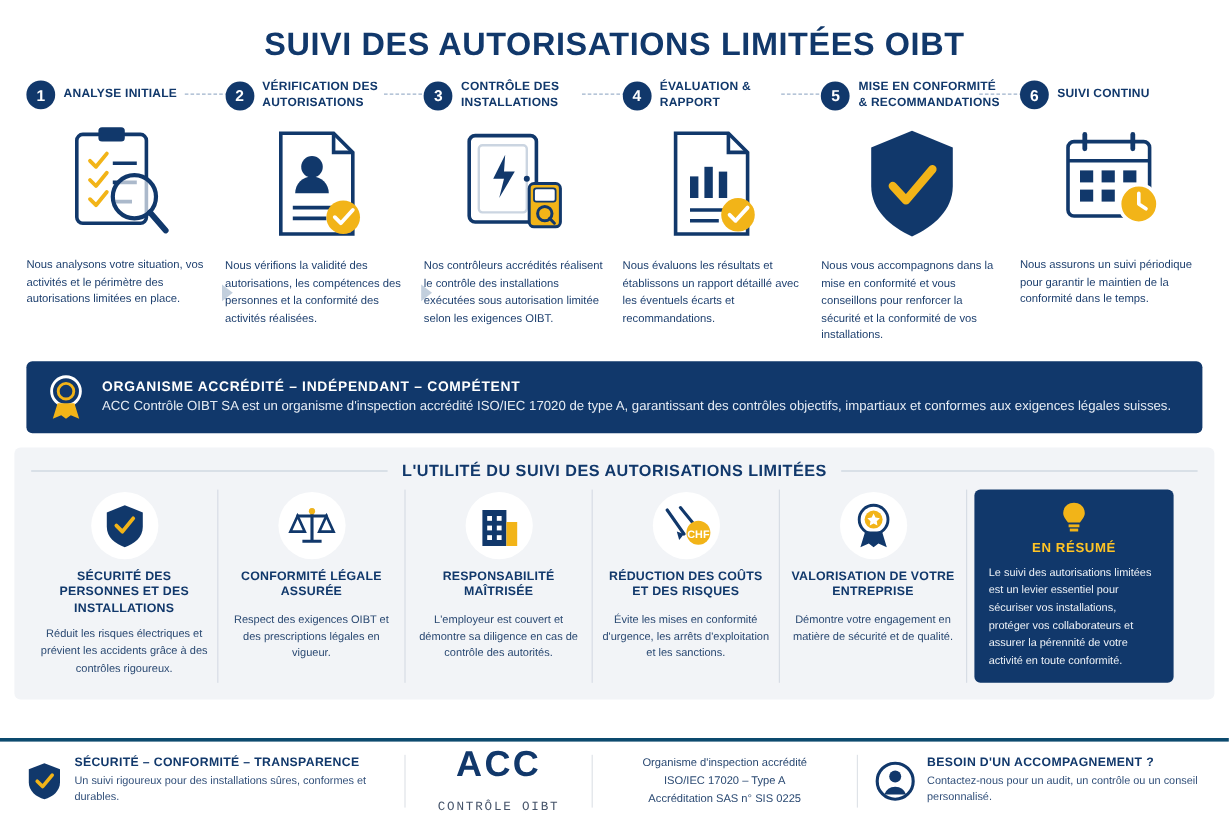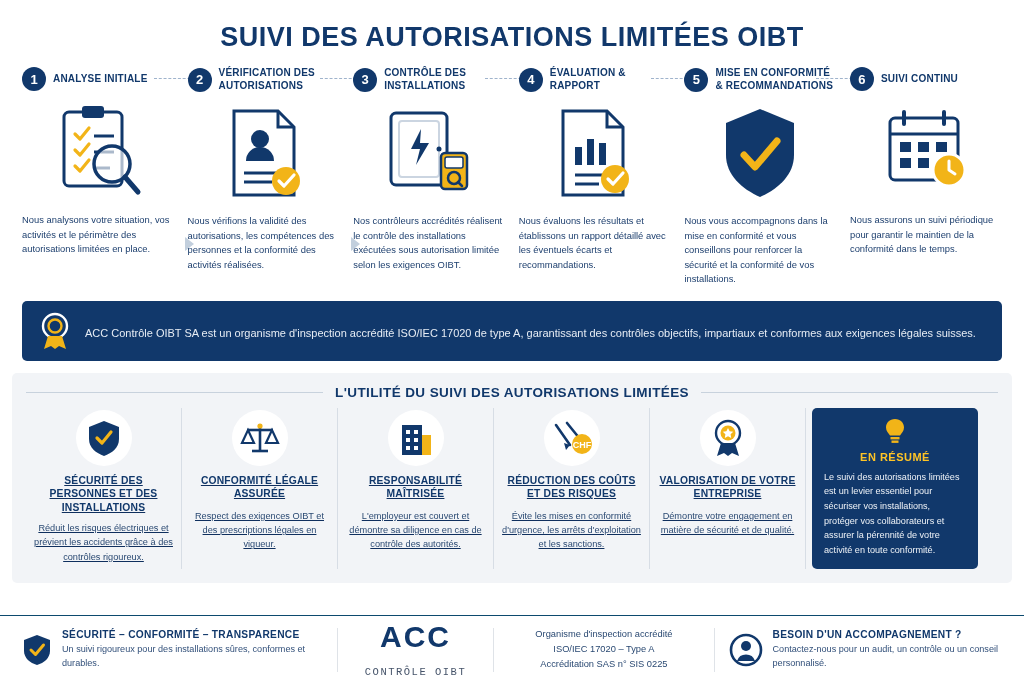--- a/index.html
+++ b/index.html
@@ -86,21 +86,20 @@
     text-align: center;
   }
   .benefits-head .rule { flex: 1; border-top: 1px solid #c8d2dd; }
   .benefits-title {
     font-size: 13.5px; font-weight: bold; color: #11386b; letter-spacing: .4px;
   }
   .benefit-row { display: flex; gap: 0; }
   .benefit {
     width: 156px; text-align: center; padding: 0 8px;
     border-right: 1px solid #d7dde5;
-    text-decoration: underline;
   }
   .benefit:last-of-type { border-right: none; }
   .benefit-circle {
     width: 56px; height: 56px; border-radius: 50%;
     background: #ffffff; margin: 2px auto 8px auto;
     display: flex; align-items: center; justify-content: center;
   }
   .benefit-title {
     font-size: 10.3px; font-weight: bold; color: #11386b;
     line-height: 1.3; letter-spacing: .2px; min-height: 28px;
@@ -112,21 +111,21 @@
     width: 166px; background: #11386b; border-radius: 5px;
     padding: 10px 12px 12px 12px; color: #fff; margin-left: 6px;
   }
   .resume-head { display: flex; align-items: center; gap: 7px; flex-direction: column; }
   .resume-title { font-size: 11px; font-weight: bold; letter-spacing: .5px; color: #ffc425; }
   .resume-text { font-size: 9.1px; line-height: 1.6; margin-top: 7px; color: #eef2f7; }
 
   
   .footer {
     position: absolute; left: 0; right: 0; bottom: 0;
-    height: 68px; border-top: 1px solid #0c4a6e;
+    height: 68px; border-top: 3px solid #0c4a6e;
     display: flex; align-items: center;
     padding: 0 22px;
   }
   .f-col { display: flex; align-items: center; gap: 10px; }
   .f1 { width: 330px; }
   .f-div { width: 1px; height: 44px; background: #dfe3e8; margin: 0 14px; }
   .f-title { font-size: 10.2px; font-weight: bold; color: #11386b; letter-spacing: .3px; }
   .f-text { font-size: 9.1px; line-height: 1.5; color: #32507a; margin-top: 3px; }
   .acc-logo { text-align: center; width: 140px; }
   .acc-main { font-size: 30px; font-weight: bold; letter-spacing: 2px; color: #11386b; line-height: 1; }
@@ -276,20 +275,21 @@
 
   <div class="banner">
     <span>
       <svg width="34" height="38" viewBox="0 0 34 38">
         <circle cx="17" cy="14" r="12" fill="none" stroke="#ffffff" stroke-width="2.4"></circle>
         <circle cx="17" cy="14" r="6.5" fill="none" stroke="#f2b418" stroke-width="2.4"></circle>
         <path d="M10 24 l-4 13 l7 -3 l4 3 l4 -3 l7 3 l-4 -13" fill="#f2b418"></path>
       </svg>
     </span>
     <div>
+      <div class="banner-title">ORGANISME ACCRÉDITÉ – INDÉPENDANT – COMPÉTENT</div>
       <div class="banner-text">ACC Contrôle OIBT SA est un organisme d'inspection accrédité ISO/IEC 17020 de type A, garantissant des contrôles objectifs, impartiaux et conformes aux exigences légales suisses.</div>
     </div>
   </div>
 
   <div class="benefits">
     <div class="benefits-head">
       <span class="rule"></span>
       <span class="benefits-title">L'UTILITÉ DU SUIVI DES AUTORISATIONS LIMITÉES</span>
       <span class="rule"></span>
     </div>

